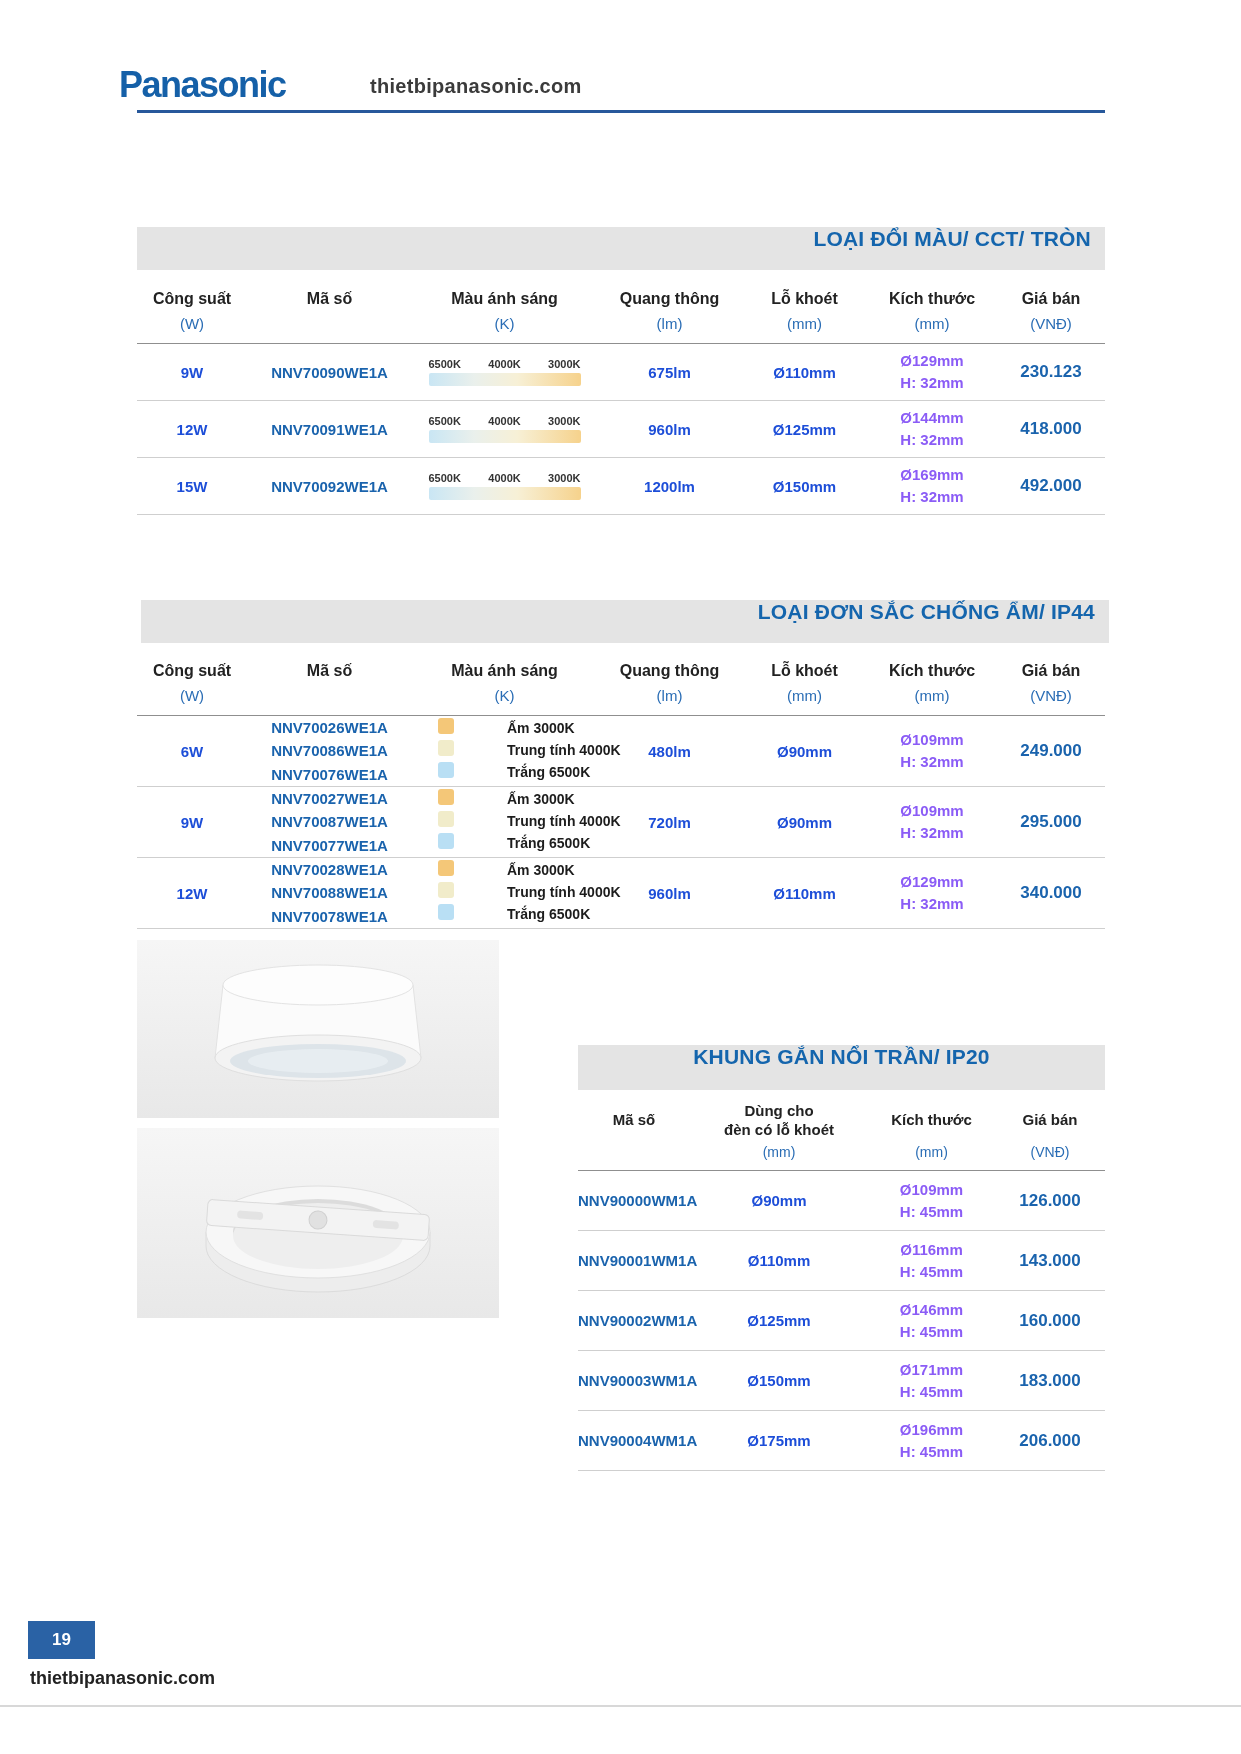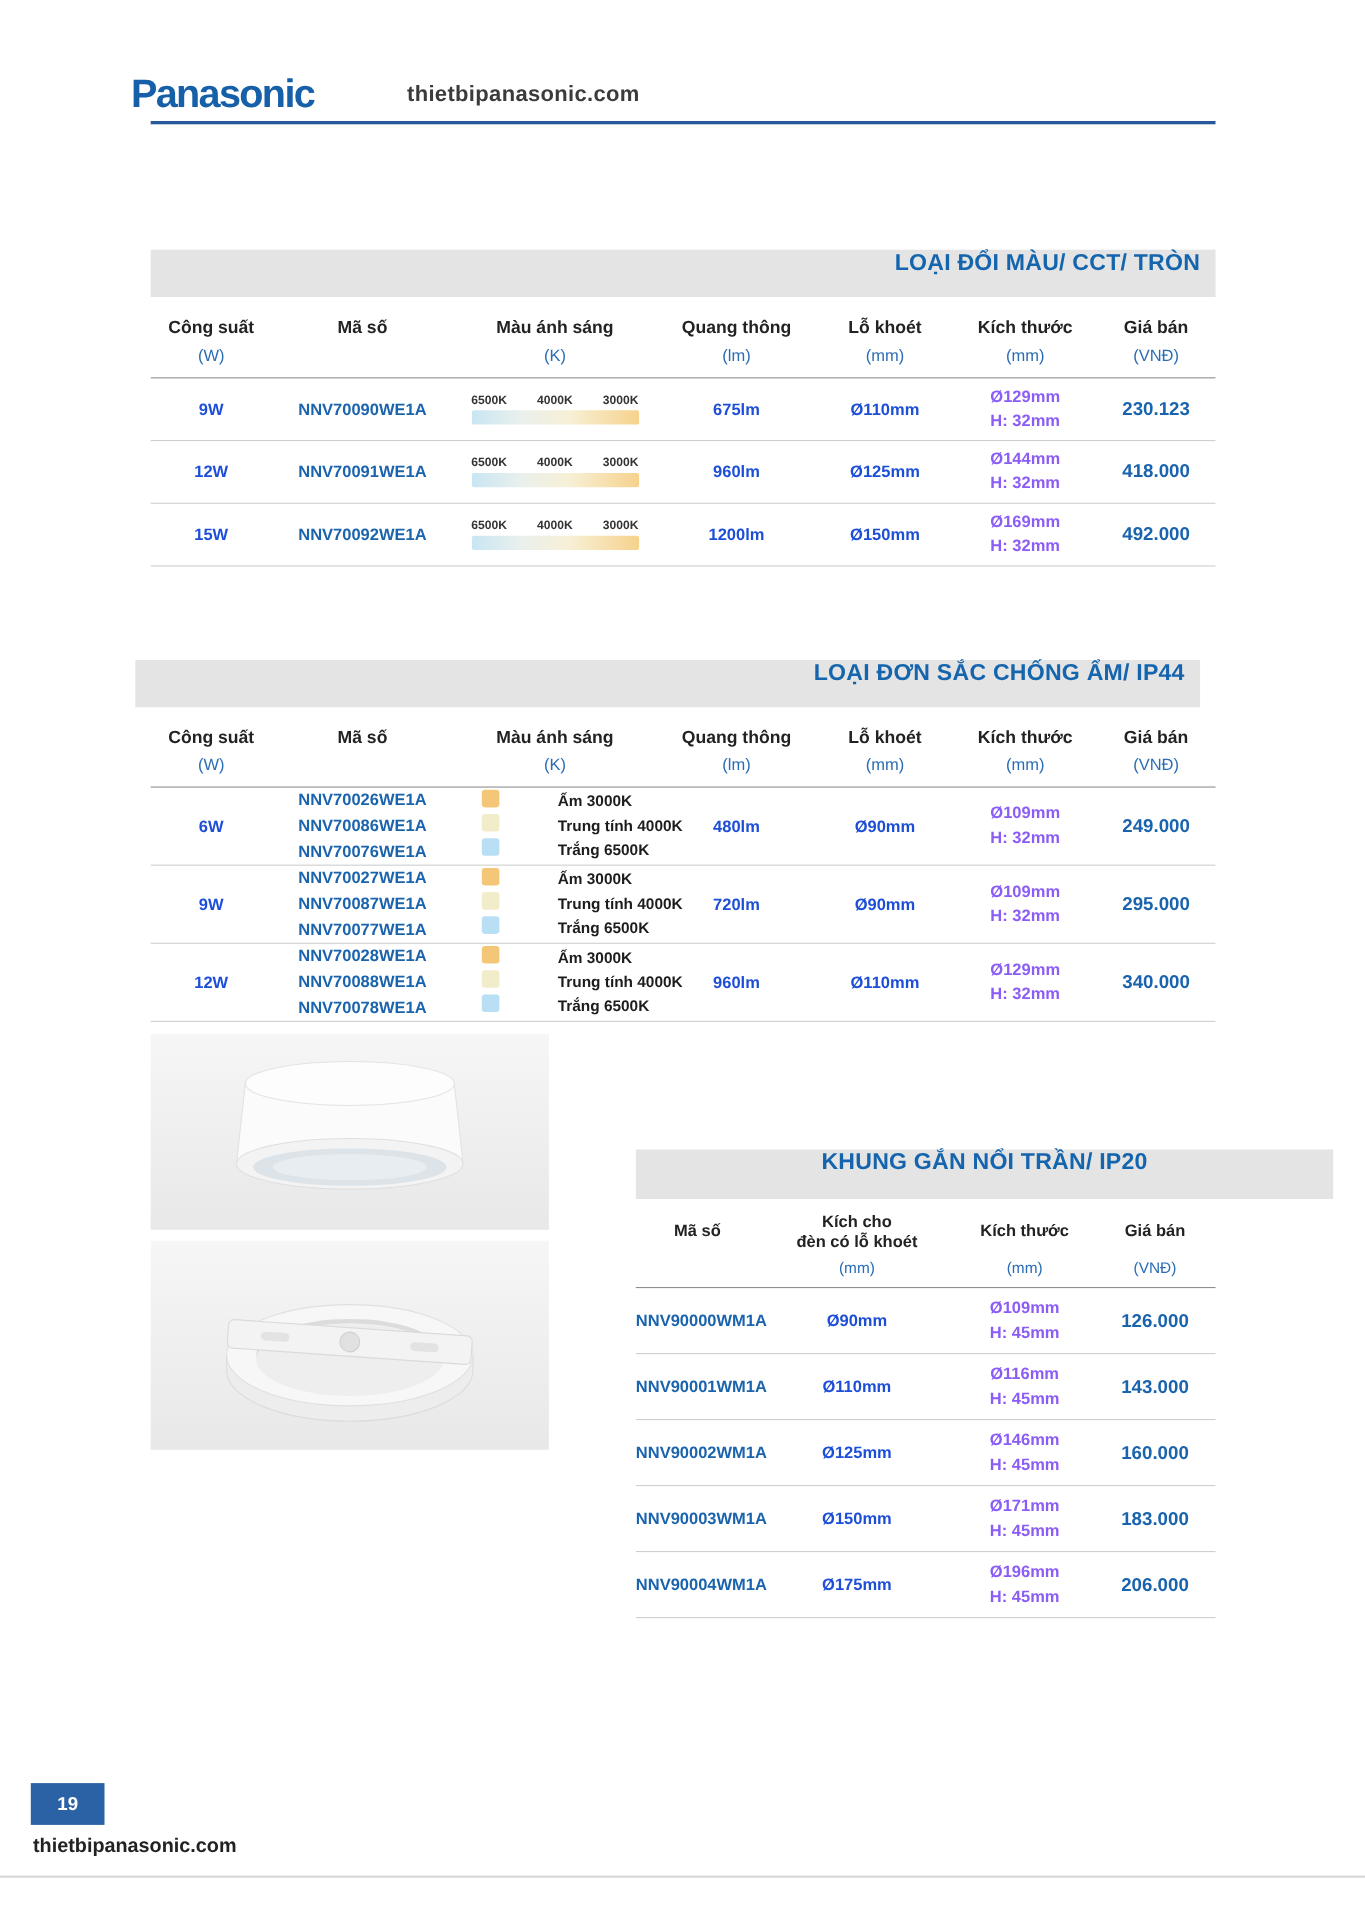--- a/index.html
+++ b/index.html
@@ -160,21 +160,21 @@
       <div class="vcell">1200lm</div>
       <div class="vcell">Ø150mm</div>
       <div class="sizecell">
         <span>Ø169mm</span>
         <span>H: 32mm</span>
       </div>
       <div class="price">492.000</div>
     </div>
   </div>
 
-  <div class="banner right" style="left:123px;top:600px;width:968px;height:43px;">
+  <div class="banner right" style="left:141px;top:600px;width:968px;height:43px;">
     <span class="title">LOẠI ĐƠN SẮC CHỐNG ẨM/ IP44</span>
   </div>
 
   <div class="t12" style="top:662px;">
     <div class="grid12">
       <div class="hcell">Công suất</div>
       <div class="hcell">Mã số</div>
       <div class="hcell">Màu ánh sáng</div>
       <div class="hcell">Quang thông</div>
       <div class="hcell">Lỗ khoét</div>
@@ -301,32 +301,32 @@
       <ellipse cx="181" cy="108" rx="85" ry="33" fill="#eeeeee"></ellipse>
       <g transform="rotate(4 181 92)">
         <rect x="70" y="79" width="222" height="26" rx="5" fill="#f3f3f3" stroke="#dadada"></rect>
         <circle cx="181" cy="92" r="9" fill="#e1e1e1" stroke="#d0d0d0"></circle>
         <rect x="100" y="88" width="26" height="8" rx="4" fill="#e3e3e3"></rect>
         <rect x="236" y="88" width="26" height="8" rx="4" fill="#e3e3e3"></rect>
       </g>
     </svg>
   </div>
 
-  <div class="banner center" style="left:578px;top:1045px;width:634px;height:45px;">
+  <div class="banner center" style="left:578px;top:1045px;width:527px;height:45px;">
     <span class="title">KHUNG GẮN NỔI TRẦN/ IP20</span>
   </div>
 
   <div class="t3">
     <div class="hdrblock">
       <div class="grid3">
         <div class="hmain">
           <span class="l">Mã số</span>
         </div>
         <div class="hmain">
-          <span class="l">Kích cho</span>
+          <span class="l">Dùng cho</span>
           <span class="l">đèn có lỗ khoét</span>
         </div>
         <div class="hmain">
           <span class="l">Kích thước</span>
         </div>
         <div class="hmain">
           <span class="l">Giá bán</span>
         </div>
       </div>
       <div class="grid3">

